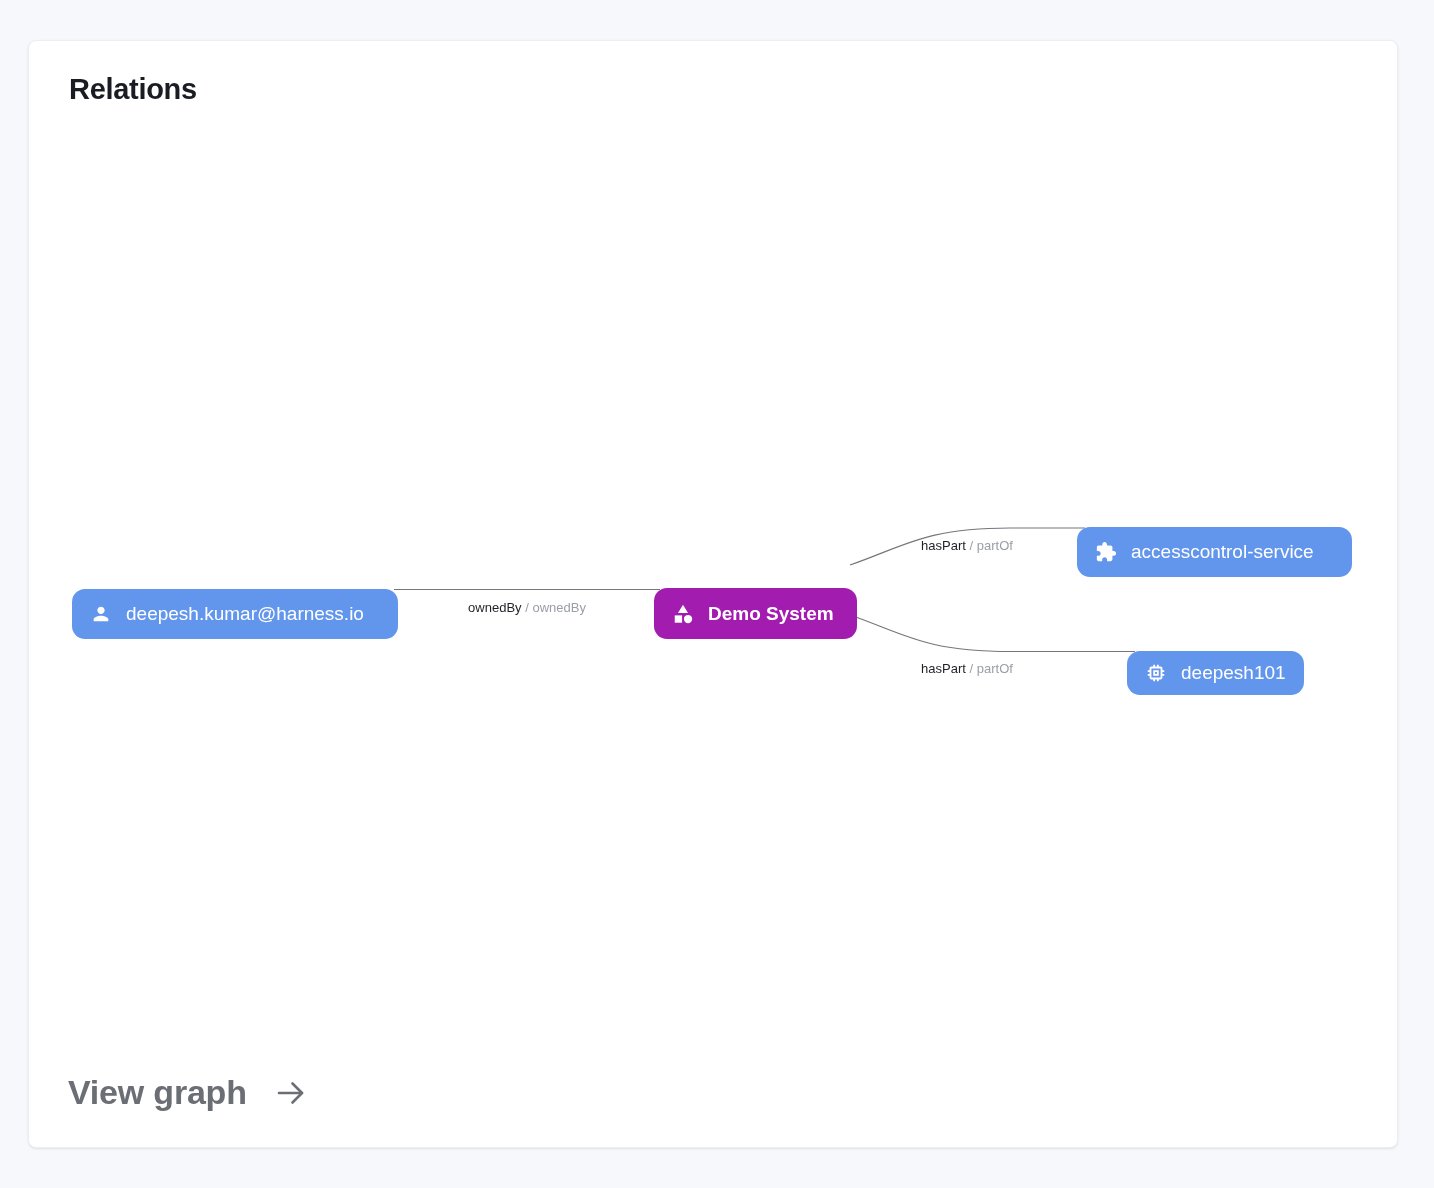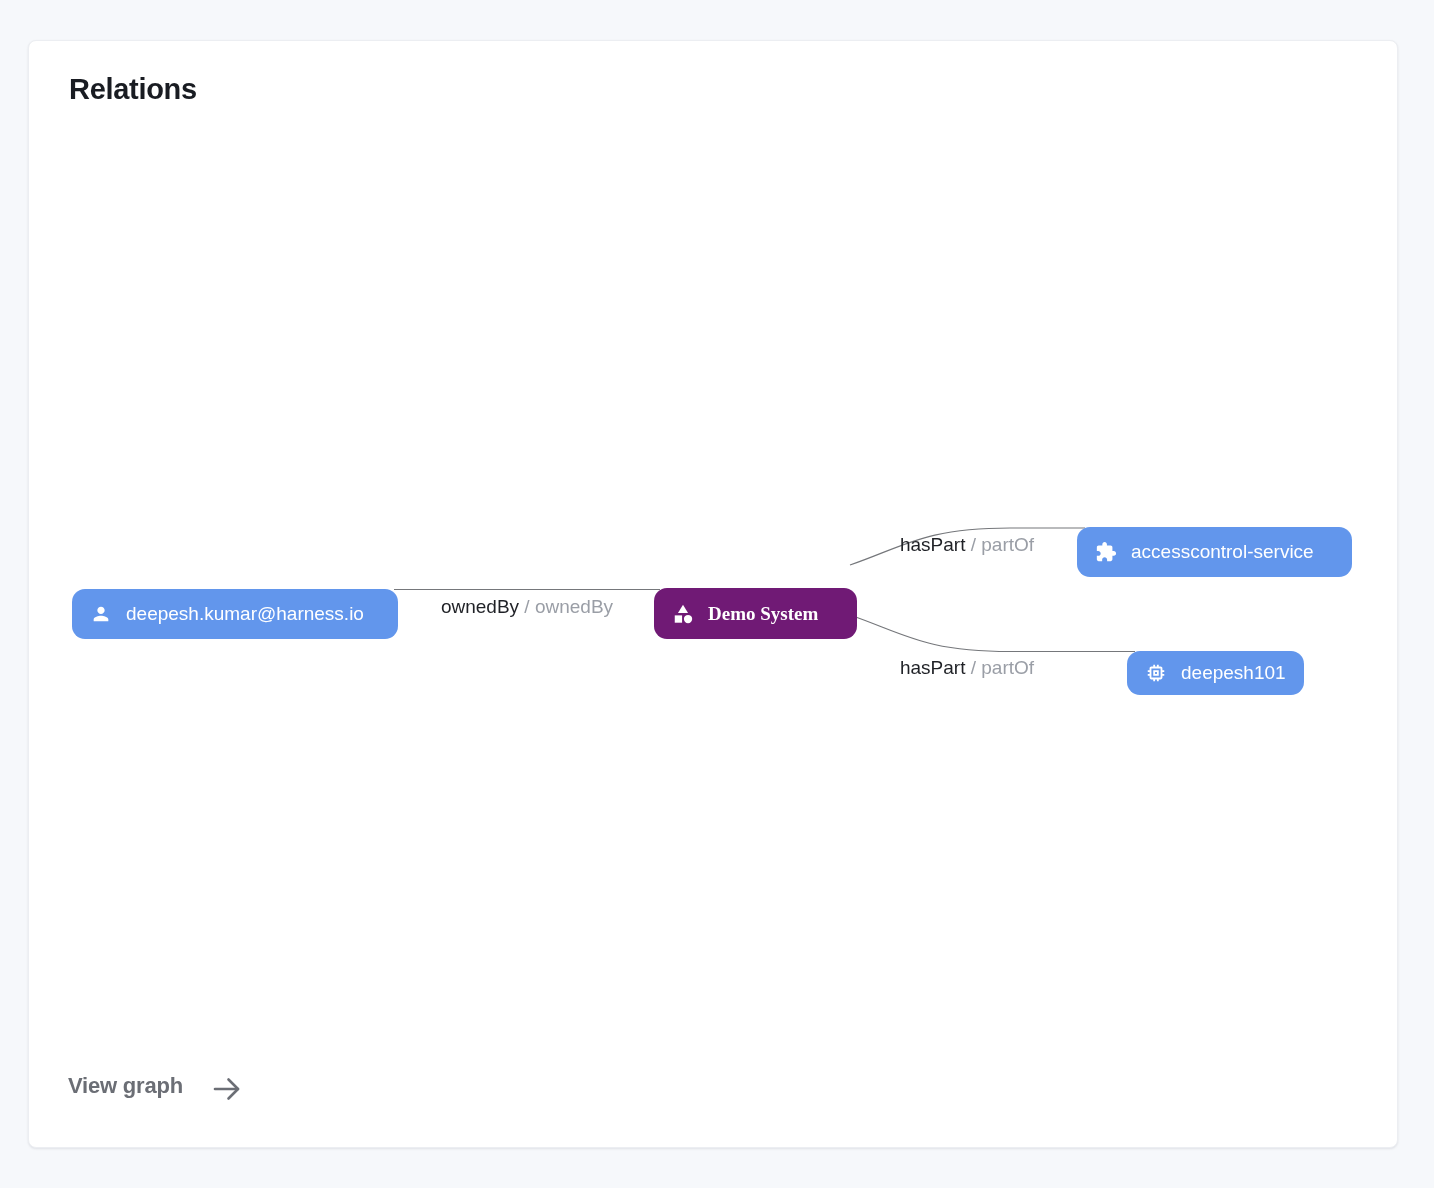--- a/index.html
+++ b/index.html
@@ -68,45 +68,45 @@
     display: inline-flex;
     align-items: center;
     justify-content: center;
     width: 22px;
     height: 22px;
     margin-right: 14px;
     flex: 0 0 auto;
   }
   .node .nicon svg { display: block; }
   .node-blue { background: #6296ec; }
-  .node-orange { background: #701a75; font-weight: 700; font-family: Liberation Serif, serif; }
+  .node-orange { background: #a21caf; font-weight: 700; }
   .node-user   { left: 72px;  top: 565px; min-width: 326px; }
   .node-system { left: 654px; top: 564px; height: 51px; min-width: 203px; }
   .node-service   { left: 1077px; top: 503px; min-width: 275px; }
   .node-component { left: 1127px; top: 627px; height: 44px; min-width: 177px; }
   .edge-label {
     position: absolute;
     transform: translate(-50%, -50%);
-    font-size: 19px;
+    font-size: 13px;
     white-space: nowrap;
   }
   .edge-label .lbl-primary { color: #1f2126; }
   .edge-label .lbl-sep,
   .edge-label .lbl-secondary { color: #9a9ea6; }
   .edge-label-1 { left: 527px; top: 607px; }
   .edge-label-2 { left: 967px; top: 545px; }
   .edge-label-3 { left: 967px; top: 668px; }
   .view-graph {
     position: absolute;
     left: 68px;
     top: 1073px;
     display: inline-flex;
-    align-items: flex-start;
+    align-items: center;
     gap: 28px;
-    font-size: 22px;
+    font-size: 34px;
     font-weight: 700;
     color: #6b6e75;
     letter-spacing: -0.2px;
     cursor: pointer;
     text-decoration: none;
   }
   .view-graph .arrow { display: inline-flex; }
 </style>
 </head>
 <body>

